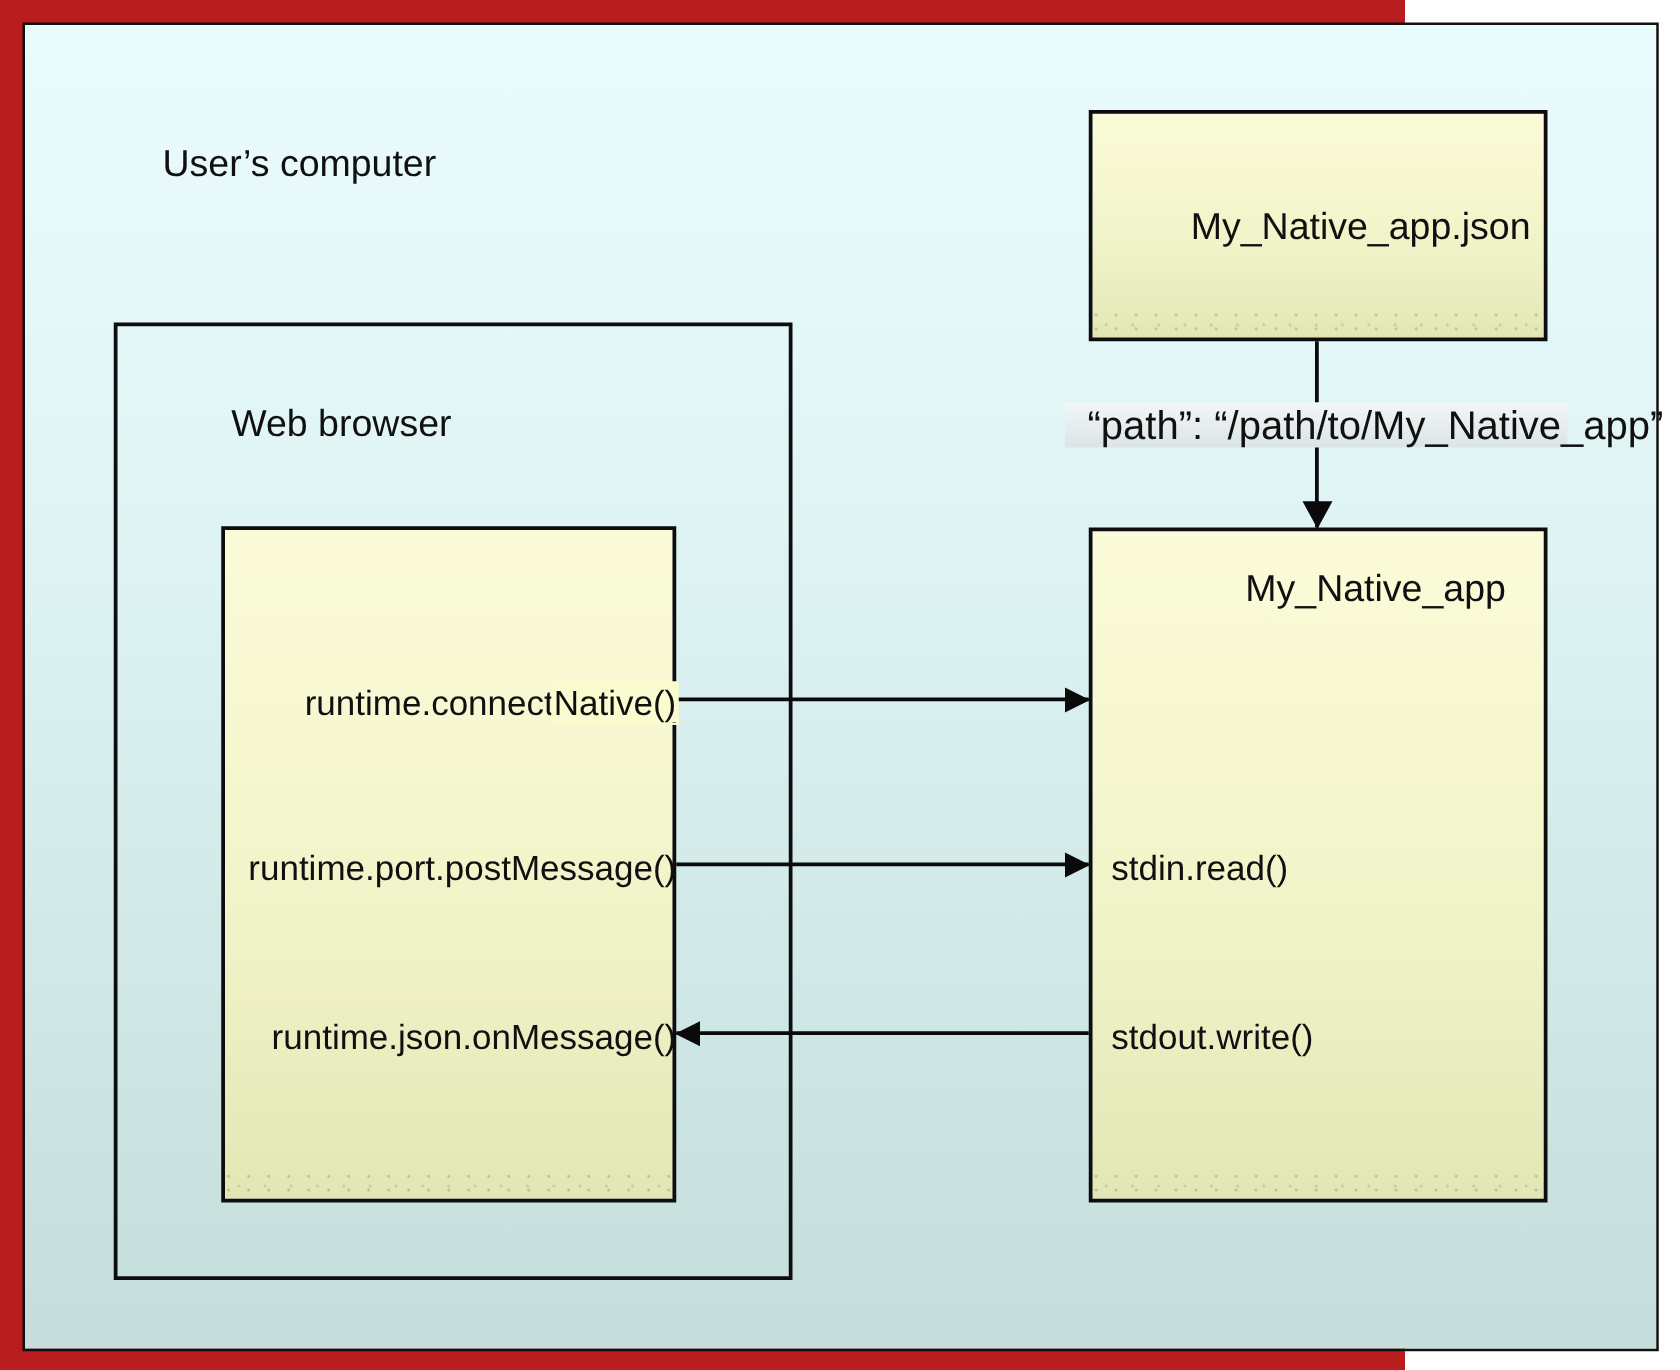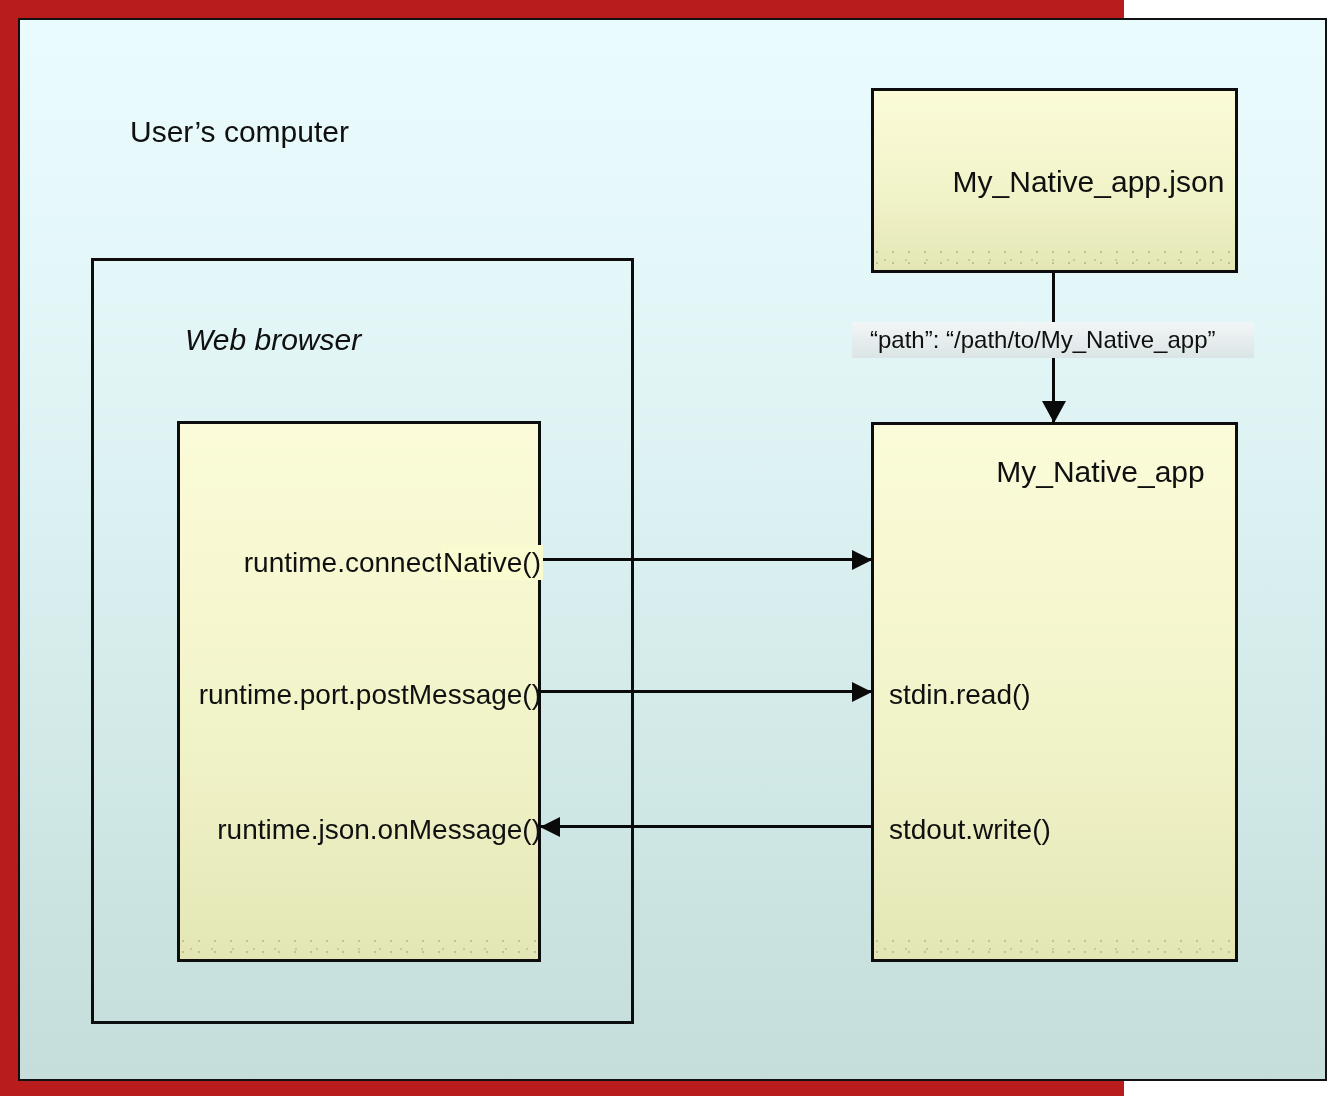--- a/index.html
+++ b/index.html
@@ -86,21 +86,21 @@
   }
 
   
   .path-callout {
     position: absolute;
     box-sizing: border-box;
     background: linear-gradient(to bottom, #f2f6f6 0%, #e8eeef 45%, #dbe5e6 100%);
     display: flex;
     align-items: center;
     padding-left: 18px;
-    font-size: 24px;
+    font-size: 32px;
     color: #101010;
     white-space: nowrap;
   }
 
   
   .arrow-h {
     position: absolute;
     height: 3px;
     background: #0a0a0a;
   }
@@ -164,21 +164,21 @@
 </head>
 <body>
 
 <div id="stage">
   <div id="canvas">
 
     <div class="lbl title-outer" style="left:110px; top:97px;">User’s computer</div>
 
     <div class="container-box" style="left:71px; top:238px; width:543px; height:766px;"></div>
 
-    <div class="lbl box-title" style="left:131px; top:305px;font-style:italic;">Web browser</div>
+    <div class="lbl box-title" style="left:131px; top:305px;">Web browser</div>
 
     <div class="yellow-box" style="left:157px; top:401px; width:364px; height:541px;"></div>
 
 
     <div class="lbl api-lbl api-right" style="left:121px; top:529px; width:400px; z-index:1;"><span>runtime.connect<span class="hl">Native()</span></span></div>
 
     <div class="lbl api-lbl api-right" style="left:121px; top:661px; width:400px;">runtime.port.postMessage()</div>
 
     <div class="lbl api-lbl api-right" style="left:121px; top:796px; width:400px;">runtime.json.onMessage()</div>
 

